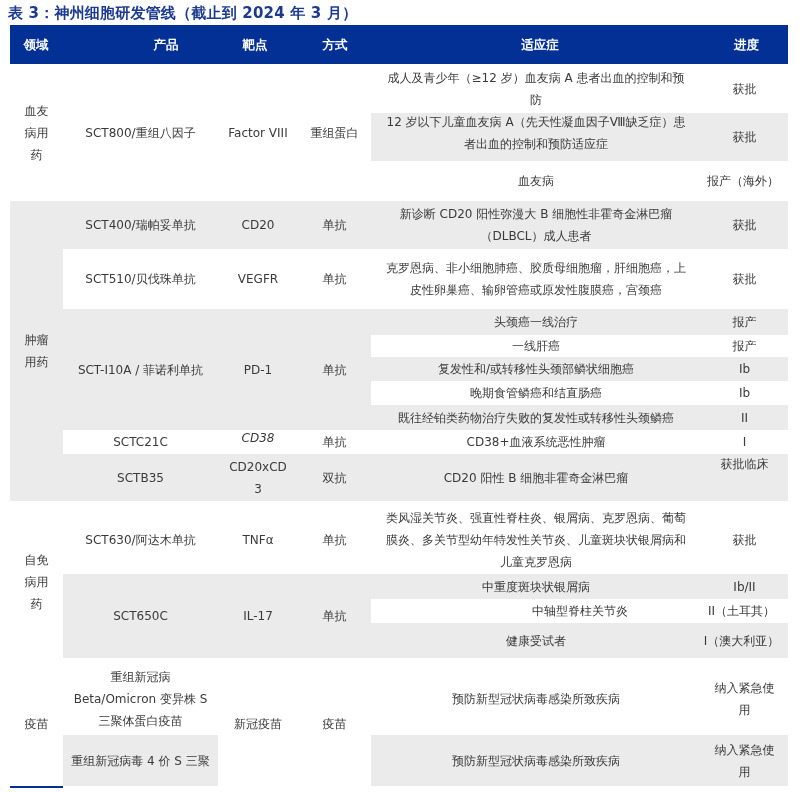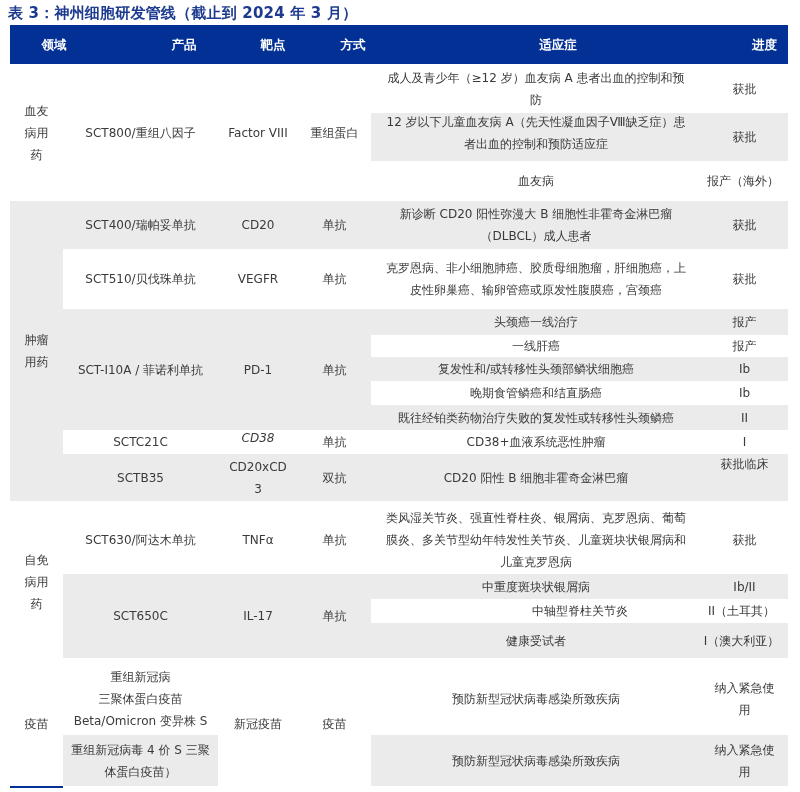--- a/index.html
+++ b/index.html
@@ -2,21 +2,21 @@
 <html><head>
 <meta charset="utf-8">
 <style>
   html, body { margin: 0; padding: 0; background: #ffffff; }
   body { width: 800px; height: 792px; position: relative; overflow: hidden;
          font-family: "DejaVu Sans", "Liberation Sans", sans-serif; color: #333333; }
   .title { position: absolute; left: 8px; top: 2px; font-size: 15px; font-weight: bold;
            color: #1c3a8f; line-height: 22px; letter-spacing: 0.2px; }
   .header { position: absolute; left: 10px; top: 25px; width: 778px; height: 39px;
             background: #033095; color: #ffffff; font-weight: bold; font-size: 12.5px; }
-  .header .h { position: absolute; top: 0; height: 39px; line-height: 39px; text-align: center; padding-left: 18px; }
+  .header .h { position: absolute; top: 0; height: 39px; line-height: 39px; text-align: center; }
   .bg { position: absolute; background: #ebebeb; }
   .cell { position: absolute; display: flex; align-items: center; justify-content: center;
           text-align: center; font-size: 12px; line-height: 22px; color: #3a3a3a; }
   .cell span { display: block; }
   .bottom-line { position: absolute; left: 10px; top: 786px; width: 53px; height: 2px; background: #033095; }
 </style>
 </head>
 <body>
 
 <div class="title">表 3：神州细胞研发管线（截止到 2024 年 3 月）</div>
@@ -167,28 +167,27 @@
 <div class="cell" style="left:371px;top:599px;width:330px;height:24px;padding-left:44px;">中轴型脊柱关节炎</div>
 <div class="cell" style="left:695px;top:599px;width:93px;height:24px;">II（土耳其）</div>
 <div class="cell" style="left:371px;top:623px;width:330px;height:35px;">健康受试者</div>
 <div class="cell" style="left:695px;top:623px;width:93px;height:35px;">I（澳大利亚）</div>
 
 <div class="cell" style="left:10px;top:662px;width:53px;height:124px;">疫苗</div>
 
 <div class="cell" style="left:63px;top:662px;width:155px;height:73px;">
   <div>
       <span>重组新冠病</span>
+      <span>Beta/Omicron  变异株 S</span>
       <span>三聚体蛋白疫苗</span>
-      <span>Beta/Omicron  变异株 S</span>
     </div>
 </div>
 <div class="cell" style="left:63px;top:735px;width:155px;height:51px;">
   <div>
       <span>重组新冠病毒 4 价 S 三聚</span>
-      <span>体蛋白疫苗）</span>
     </div>
 </div>
 <div class="cell" style="left:218px;top:662px;width:80px;height:124px;">新冠疫苗</div>
 <div class="cell" style="left:298px;top:662px;width:73px;height:124px;">疫苗</div>
 
 <div class="cell" style="left:371px;top:662px;width:330px;height:73px;">预防新型冠状病毒感染所致疾病</div>
 <div class="cell" style="left:701px;top:662px;width:87px;height:73px;">
   <div>
       <span>纳入紧急使</span>
       <span>用</span>

